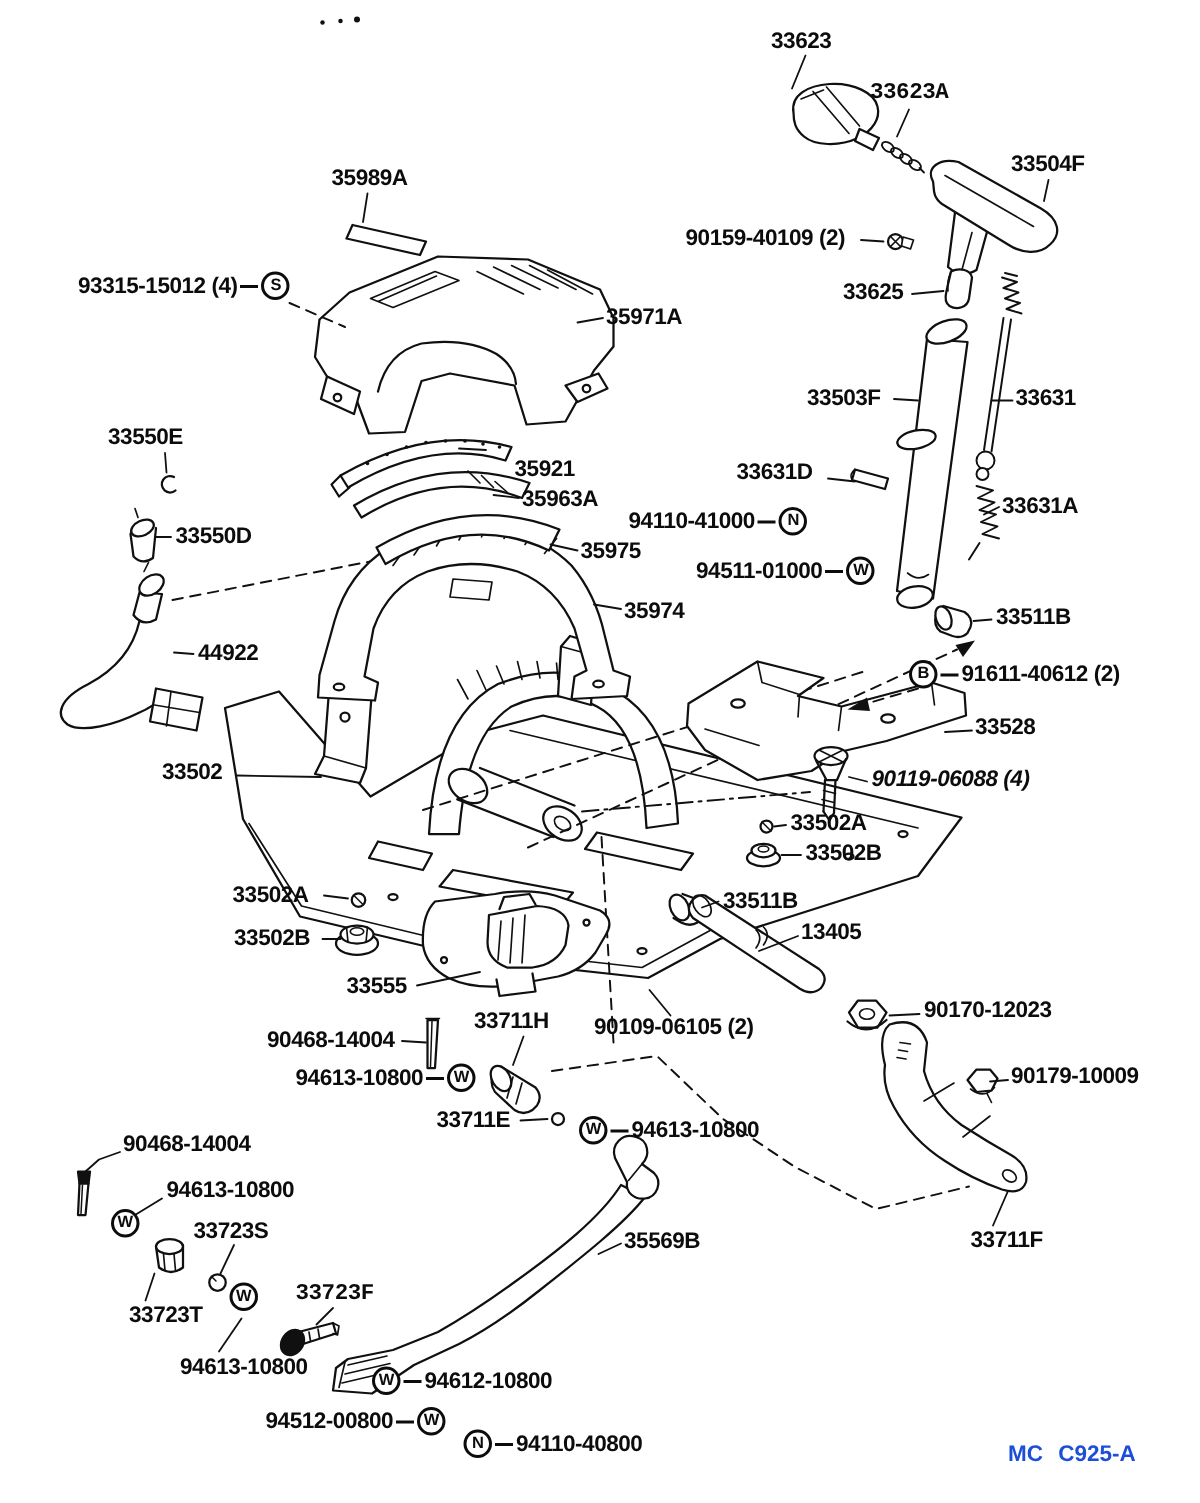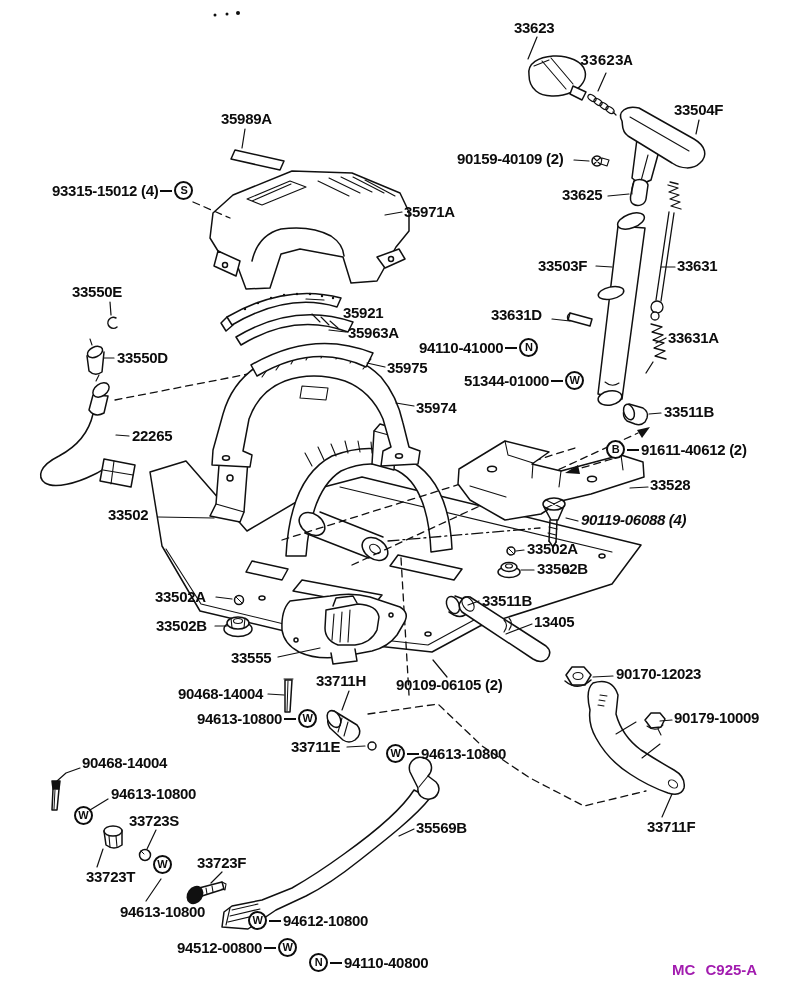--- a/index.html
+++ b/index.html
@@ -19,21 +19,21 @@
   .sym {
     display: inline-block; flex: none; width: 19px; height: 19px;
     border: 2px solid #0c0c0c; border-radius: 50%;
     font-size: 11px; line-height: 15px; text-align: center;
     font-weight: 700; color: #0c0c0c; background: #fff;
   }
   .dash { flex: none; width: 12px; height: 0; border-top: 2px solid #0c0c0c; margin: 0 2px; }
   .sym-float { position: absolute; }
   #figure-code {
     position: absolute; left: 672px; top: 961px;
-    font-weight: 700; font-size: 15px; color: #a21caf; word-spacing: 6px;
+    font-weight: 700; font-size: 15px; color: #1d4ed8; word-spacing: 6px;
   }
 </style>
 </head>
 <body>
 
 <div id="canvas">
 
   <svg id="art" width="800" height="1002" viewBox="0 0 800 1002">
     <g stroke="#101010" stroke-width="1.5" fill="none" stroke-linecap="round" stroke-linejoin="round">
 
@@ -406,32 +406,32 @@
         <span class="dash"></span>
         <span class="sym">N</span>
       </div>
       <div class="lbl" style="left: 668px; top: 329px;">
         <span>33631A</span>
       </div>
       <div class="lbl" style="left: 387px; top: 359px;">
         <span>35975</span>
       </div>
       <div class="lbl" style="left: 464px; top: 371px;">
-        <span>51344-01000</span>
+        <span>94511-01000</span>
         <span class="dash"></span>
         <span class="sym">W</span>
       </div>
       <div class="lbl" style="left: 416px; top: 399px; justify-content: flex-end;">
         <span>35974</span>
       </div>
       <div class="lbl" style="left: 664px; top: 403px;">
         <span>33511B</span>
       </div>
       <div class="lbl" style="left: 132px; top: 427px;">
-        <span>22265</span>
+        <span>44922</span>
       </div>
       <div class="lbl" style="left: 606px; top: 440px;">
         <span class="sym">B</span>
         <span class="dash"></span>
         <span>91611-40612 (2)</span>
       </div>
       <div class="lbl" style="left: 650px; top: 476px;">
         <span>33528</span>
       </div>
       <div class="lbl" style="left: 108px; top: 506px;">
@@ -494,21 +494,21 @@
       </div>
       <div class="lbl" style="left: 111px; top: 785px;">
         <span>94613-10800</span>
       </div>
       <div class="lbl" style="left: 129px; top: 812px;">
         <span>33723S</span>
       </div>
       <div class="lbl" style="left: 86px; top: 868px;">
         <span>33723T</span>
       </div>
-      <div class="lbl" style="left: 197px; top: 854px;">
+      <div class="lbl" style="left: 197px; top: 854px; font-family: Liberation Mono, monospace;">
         <span>33723F</span>
       </div>
       <div class="lbl" style="left: 416px; top: 819px;">
         <span>35569B</span>
       </div>
       <div class="lbl" style="left: 647px; top: 818px;">
         <span>33711F</span>
       </div>
       <div class="lbl" style="left: 120px; top: 903px;">
         <span>94613-10800</span>

